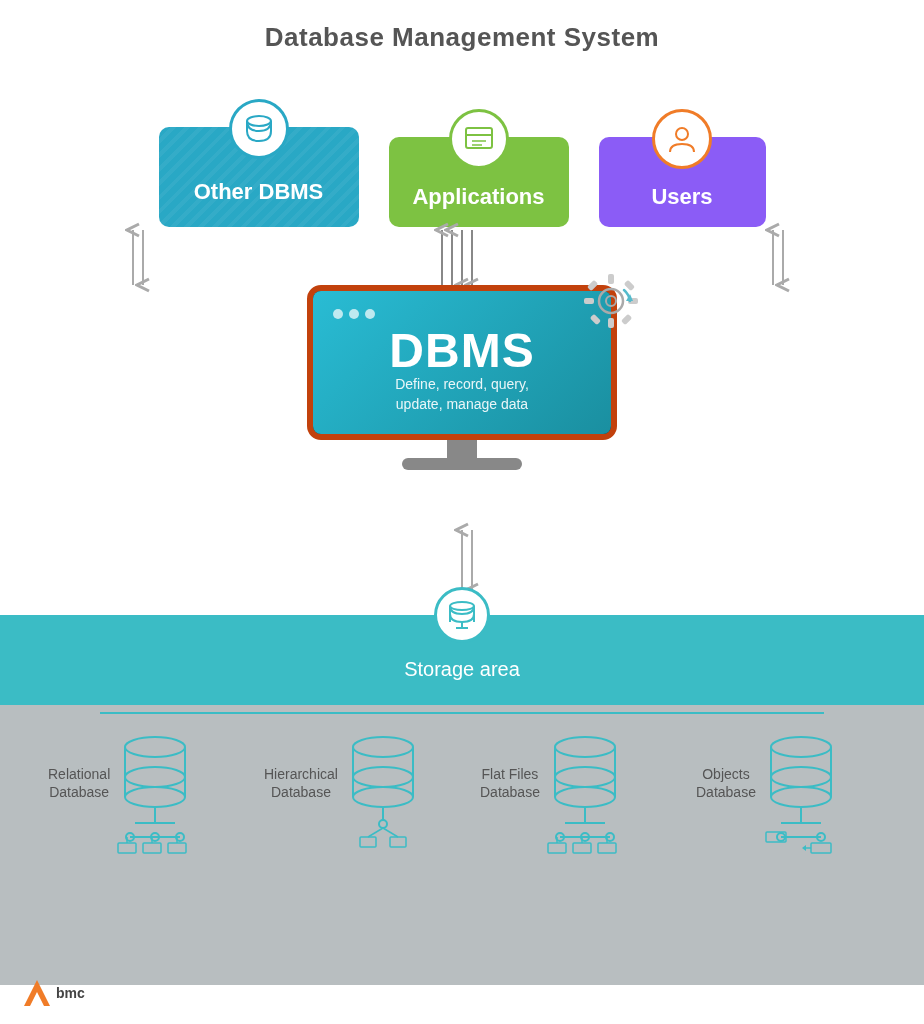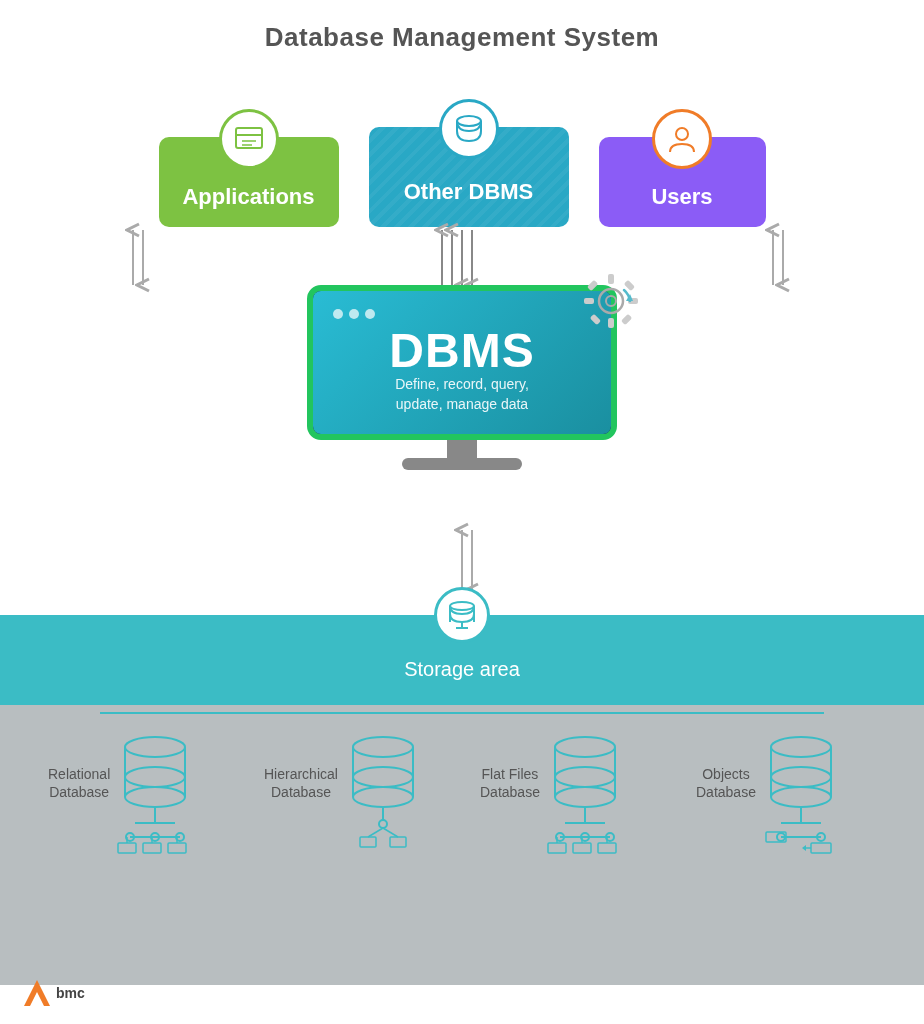--- a/index.html
+++ b/index.html
@@ -96,21 +96,21 @@
     .circle-dbms {
       border-color: #29a8c5;
     }
     .circle-users {
       border-color: #f07c28;
     }
 
     .monitor-screen {
       background: #222;
       border-radius: 14px;
-      border: 6px solid #22c55e;
+      border: 6px solid #c2410c;
       padding: 0;
       overflow: hidden;
       position: relative;
     }
 
     .monitor-screen-inner {
       background: linear-gradient(135deg, #29bcd4 0%, #1a8fa0 100%);
       padding: 18px 20px 20px 20px;
       position: relative;
     }
@@ -257,44 +257,44 @@
 <body>
 
 <div class="diagram-container">
 
   <div style="text-align:center; padding-top:22px;">
     <span class="main-title">Database Management System</span>
   </div>
 
   <div class="top-boxes" style="margin-top:44px; position:relative; height:130px;">
 
-    <div class="box-with-icon" style="position:relative; margin-top:0;">
-
-      <div class="circle-icon circle-apps" style="top:-28px; border-color:#7dc242;">
-        <svg width="34" height="34" viewBox="0 0 34 34" fill="none">
-          <rect x="4" y="6" width="26" height="20" rx="2" stroke="#7dc242" stroke-width="2" fill="none"></rect>
-          <line x1="4" y1="13" x2="30" y2="13" stroke="#7dc242" stroke-width="2"></line>
-          <line x1="10" y1="19" x2="24" y2="19" stroke="#7dc242" stroke-width="1.5"></line>
-          <line x1="10" y1="23" x2="20" y2="23" stroke="#7dc242" stroke-width="1.5"></line>
-        </svg>
-      </div>
-      <div class="box-label box-applications">Applications</div>
-    </div>
-
     <div class="box-with-icon" style="position:relative;">
       <div class="circle-icon circle-dbms" style="top:-28px; border-color:#29a8c5;">
         <svg width="36" height="36" viewBox="0 0 36 36" fill="none">
           <ellipse cx="18" cy="10" rx="12" ry="5" stroke="#29a8c5" stroke-width="2" fill="none"></ellipse>
           <path d="M6 10 Q6 20 18 20 Q30 20 30 10" stroke="#29a8c5" stroke-width="2" fill="none"></path>
           <path d="M6 20 Q6 30 18 30 Q30 30 30 20" stroke="#29a8c5" stroke-width="2" fill="none"></path>
           <line x1="6" y1="10" x2="6" y2="20" stroke="#29a8c5" stroke-width="2"></line>
           <line x1="30" y1="10" x2="30" y2="20" stroke="#29a8c5" stroke-width="2"></line>
         </svg>
       </div>
       <div class="box-label box-other-dbms">Other DBMS</div>
+    </div>
+
+    <div class="box-with-icon" style="position:relative; margin-top:0;">
+
+      <div class="circle-icon circle-apps" style="top:-28px; border-color:#7dc242;">
+        <svg width="34" height="34" viewBox="0 0 34 34" fill="none">
+          <rect x="4" y="6" width="26" height="20" rx="2" stroke="#7dc242" stroke-width="2" fill="none"></rect>
+          <line x1="4" y1="13" x2="30" y2="13" stroke="#7dc242" stroke-width="2"></line>
+          <line x1="10" y1="19" x2="24" y2="19" stroke="#7dc242" stroke-width="1.5"></line>
+          <line x1="10" y1="23" x2="20" y2="23" stroke="#7dc242" stroke-width="1.5"></line>
+        </svg>
+      </div>
+      <div class="box-label box-applications">Applications</div>
     </div>
 
     <div class="box-with-icon" style="position:relative;">
       <div class="circle-icon circle-users" style="top:-28px; border-color:#f07c28;">
         <svg width="34" height="34" viewBox="0 0 34 34" fill="none">
           <circle cx="17" cy="12" r="6" stroke="#f07c28" stroke-width="2" fill="none"></circle>
           <path d="M5 30 Q5 22 17 22 Q29 22 29 30" stroke="#f07c28" stroke-width="2" fill="none"></path>
         </svg>
       </div>
       <div class="box-label box-users">Users</div>

